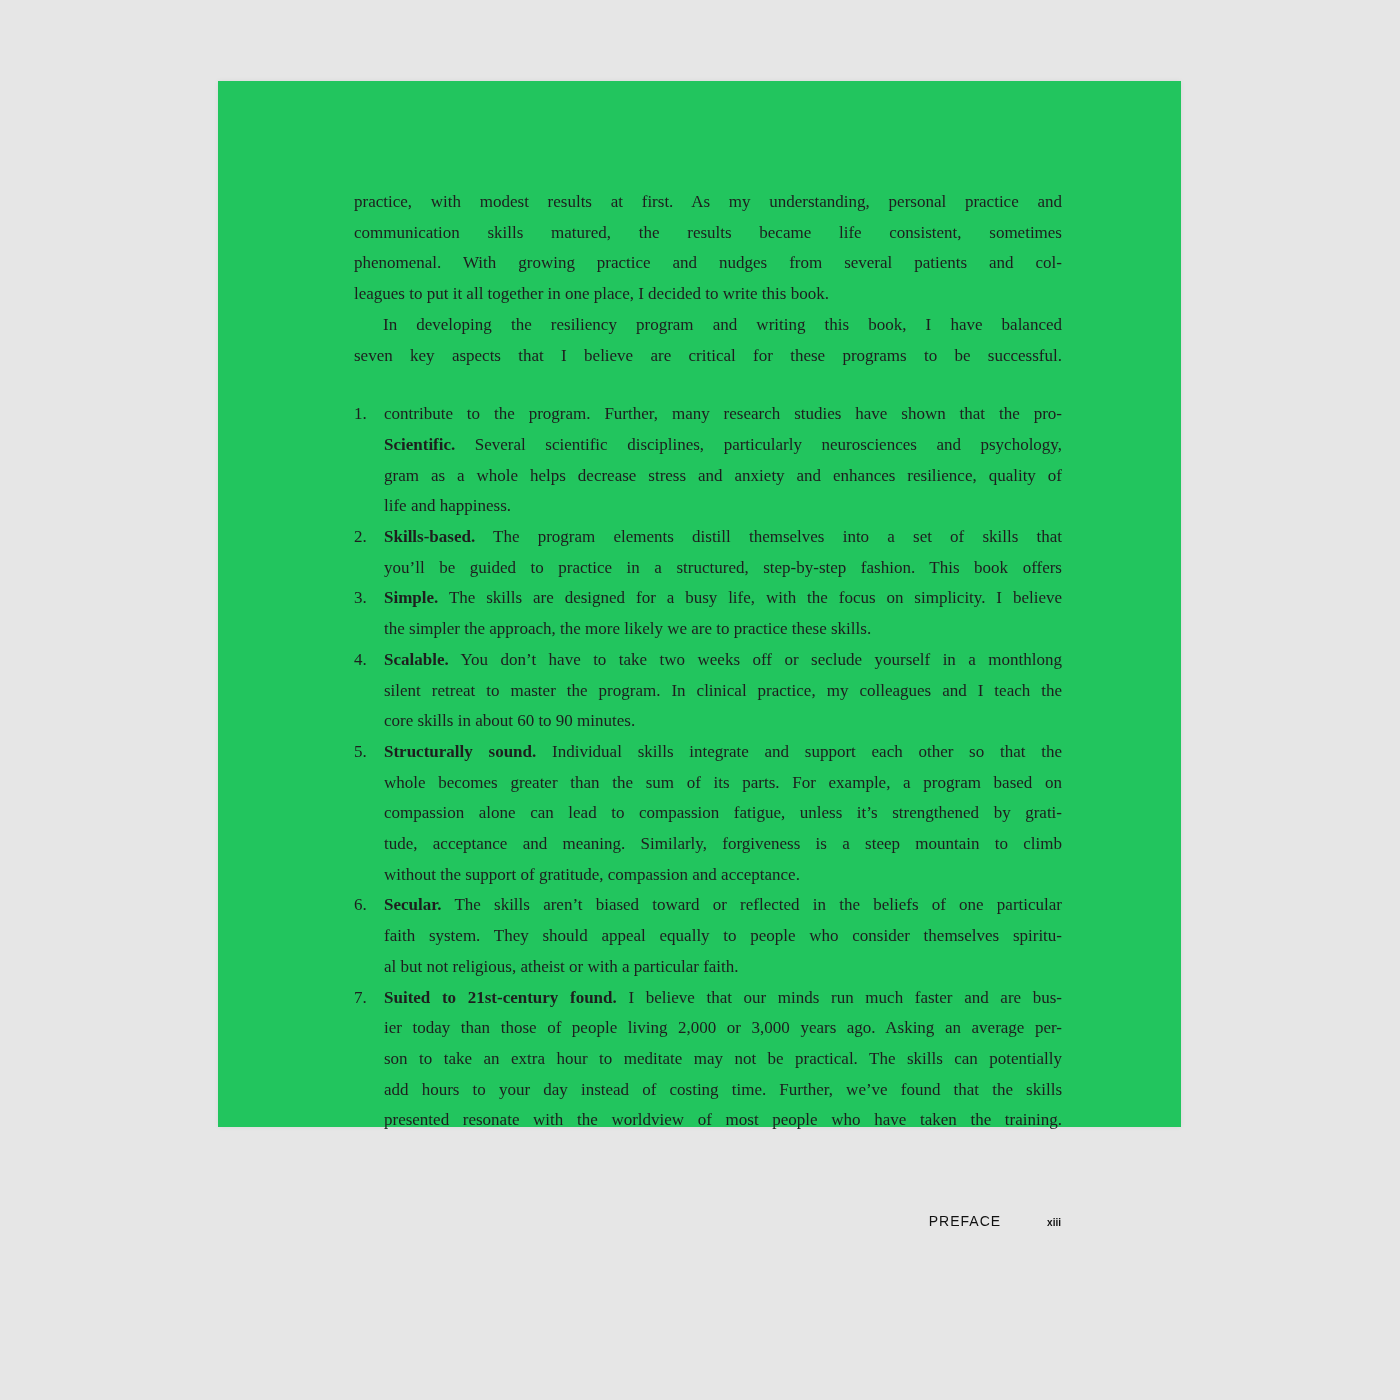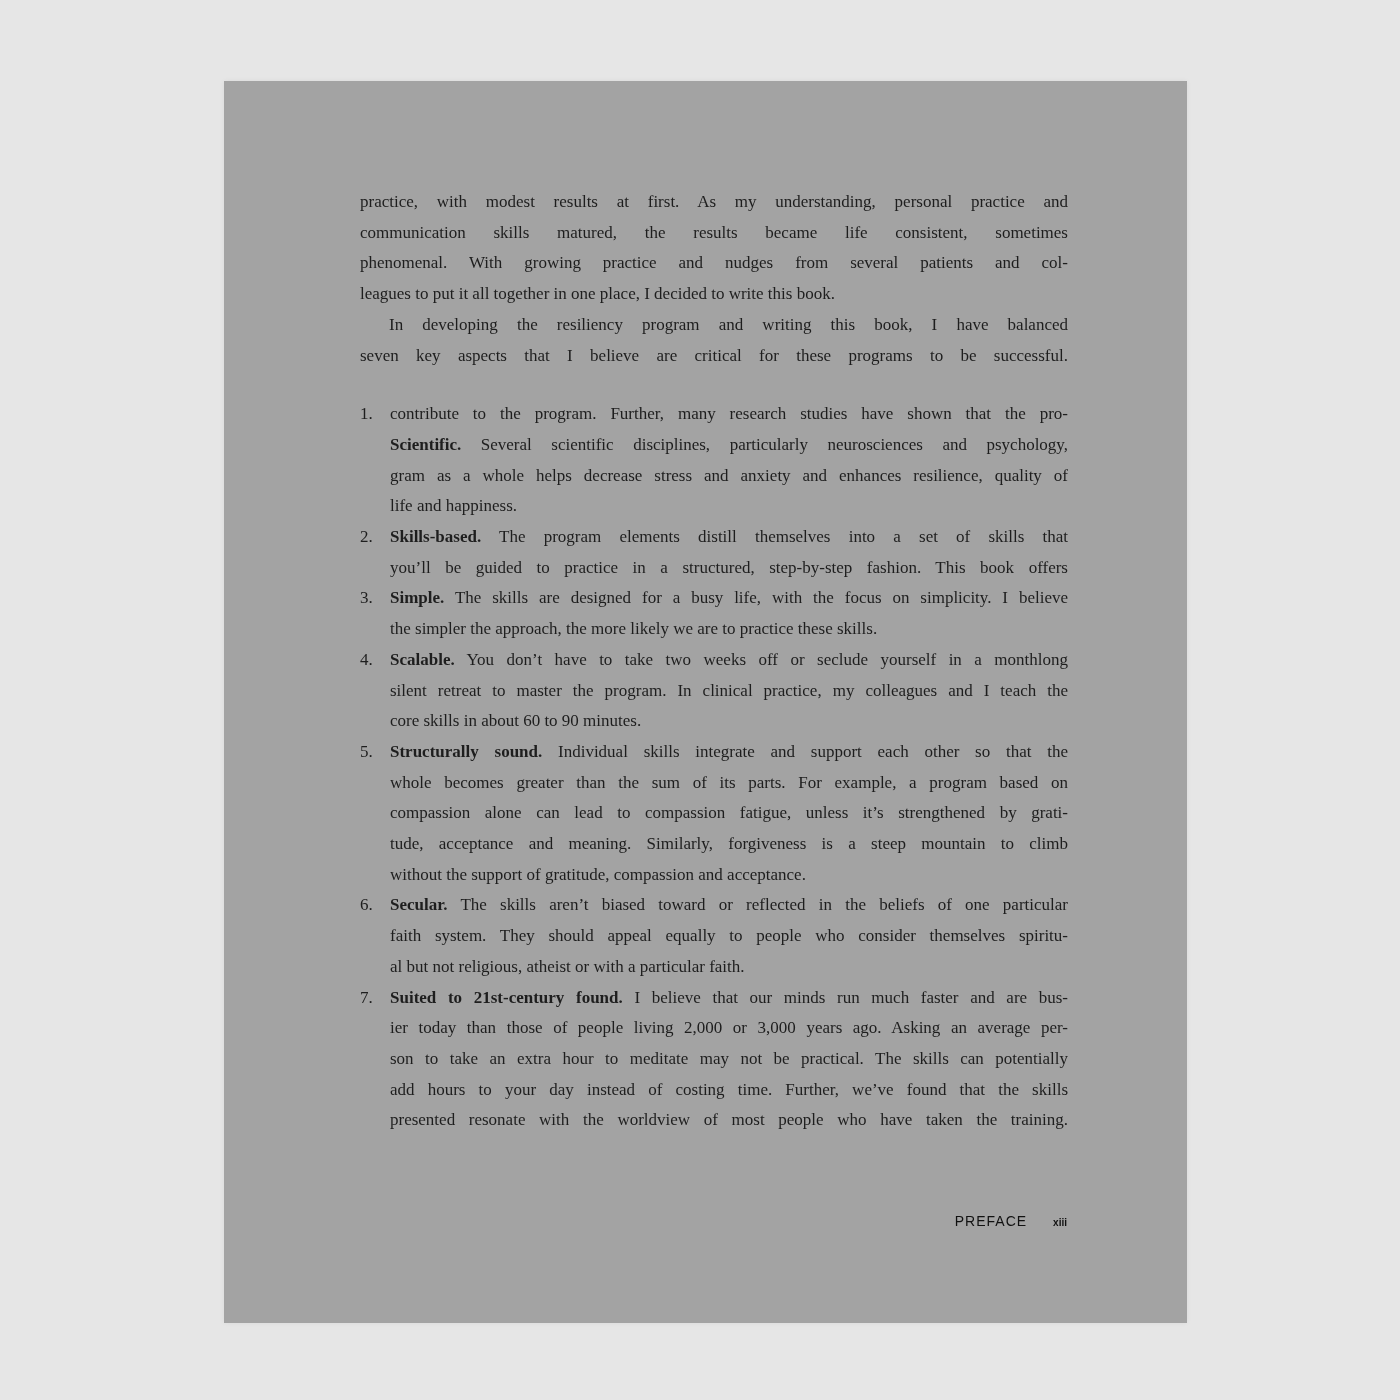--- a/index.html
+++ b/index.html
@@ -8,24 +8,23 @@
     overflow: hidden;
   }
   body {
     background: #e6e6e6;
     font-family: "Liberation Serif", serif;
     position: relative;
   }
   .paper {
     position: absolute;
     left: 218px; top: 81px;
-    width: 963px; height: 1242px;
-    background: #a3a3a3;
+    width: 963px; height: 1046px;
+    background: #22c55e;
     box-shadow: 0 0 5px rgba(0,0,0,0.06);
-    margin-left: 6px;
   }
   .content {
     position: absolute;
     left: 136px; top: 106px;
     width: 708px;
     font-size: 17px;
     line-height: 30.7px;
     color: #1e1e1e;
   }
   .jline {
@@ -50,21 +49,21 @@
     text-align: left;
   }
   .item-body { flex: 1; min-width: 0; }
   .term { font-weight: bold; }
   .footer {
     position: absolute;
     top: 1132px;
     right: 120px;
     display: flex;
     align-items: baseline;
-    gap: 26px;
+    gap: 46px;
     font-family: "Liberation Sans", sans-serif;
     color: #111111;
   }
   .footer .section {
     font-size: 14px;
     letter-spacing: 1px;
   }
   .footer .folio {
     font-size: 10px;
     font-weight: bold;

